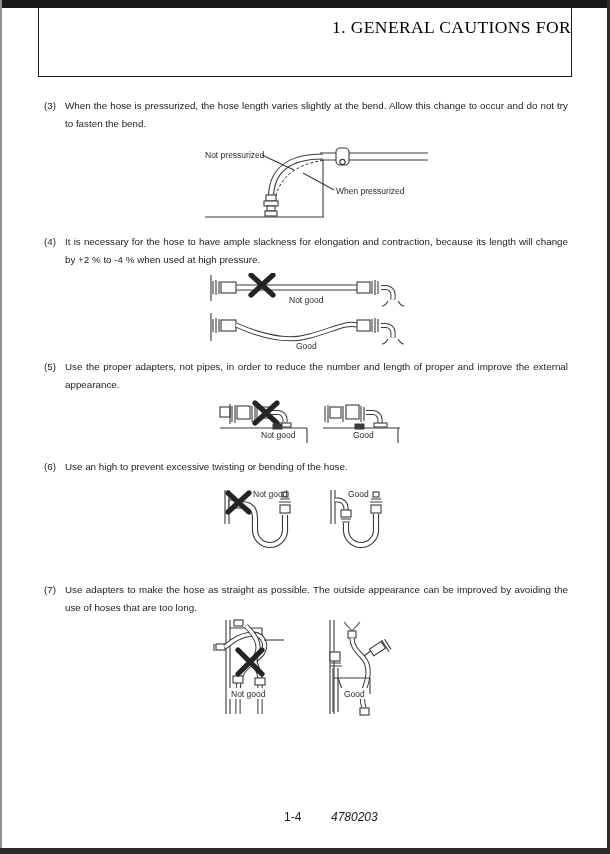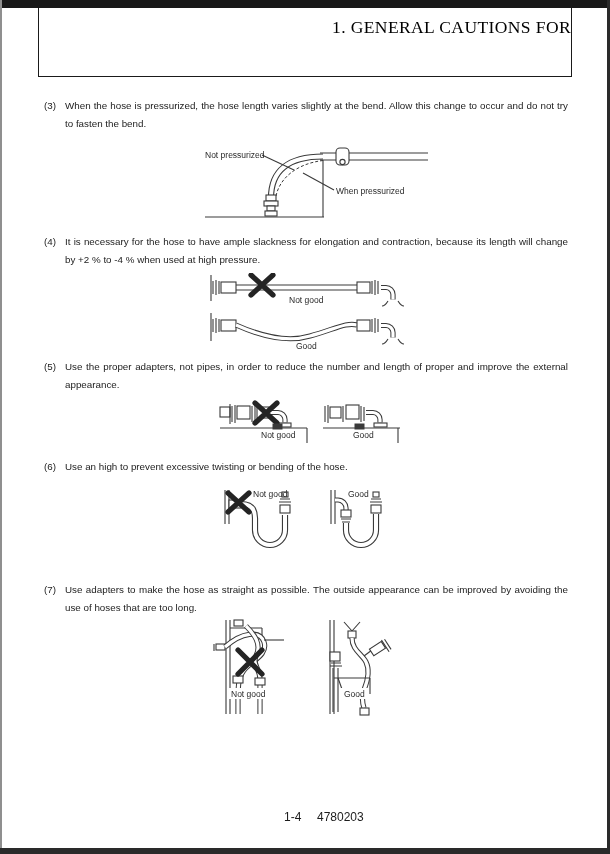--- a/index.html
+++ b/index.html
@@ -37,21 +37,21 @@
   svg .tube{stroke:#3a3a3a;stroke-width:6.2;fill:none}
   svg .tubein{stroke:#fff;stroke-width:4;fill:none}
   svg .tube2{stroke:#3a3a3a;stroke-width:5.2;fill:none}
   svg .tube2in{stroke:#fff;stroke-width:3.2;fill:none}
   svg .xmark{stroke:#242424;stroke-width:5.2;fill:none;stroke-linecap:round}
   svg .dash{stroke:#3a3a3a;stroke-width:1;fill:none;stroke-dasharray:3 2}
   .wm{left:181px;top:403px;font-size:36px;font-weight:bold;letter-spacing:-1.5px;
       opacity:.9;white-space:nowrap}
   .foot{top:810px;font-size:12px;color:#1c1c1c}
   #foot-page{left:284px}
-  #foot-doc{left:317px;}
+  #foot-doc{left:331px;font-style:italic}
 </style>
 </head>
 <body>
 
 <div class="page">
 
   <div class="abs top-bar"></div>
   <div class="abs left-strip"></div>
   <div class="abs right-strip"></div>
   <div class="abs bottom-bar"></div>

